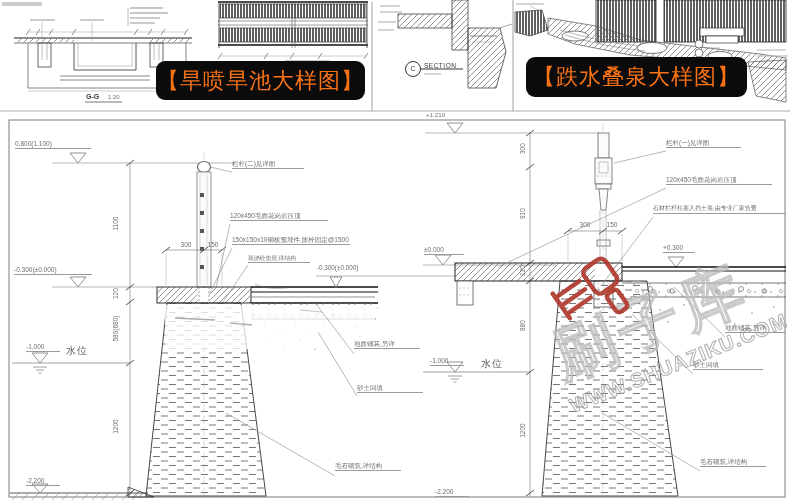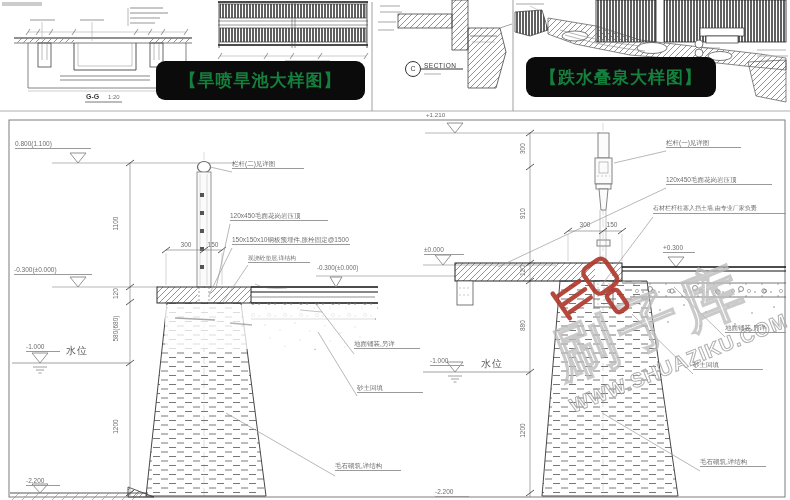--- a/index.html
+++ b/index.html
@@ -5,23 +5,23 @@
   html,body{margin:0;padding:0;background:#ffffff;}
   .stage{position:relative;width:790px;height:500px;background:#ffffff;overflow:hidden;
          font-family:"Liberation Sans",sans-serif;}
   svg.art{position:absolute;left:0;top:0;}
   .anno{position:absolute;white-space:nowrap;color:#6e6e6e;font-size:6.5px;line-height:1.1;}
   .u{border-bottom:1px solid #9a9a9a;padding-bottom:1px;}
   .dk{color:#3a3a3a;}
   .rot{transform:rotate(-90deg);transform-origin:center;text-align:center;}
   .ctr{text-align:center;}
   .cjk9{font-size:10px;color:#555;letter-spacing:1px;}
-  .pill{position:absolute;background:#0b0b0b;color:#15803d;border-radius:9px;
+  .pill{position:absolute;background:#0b0b0b;color:#f97316;border-radius:9px;
         display:flex;align-items:center;justify-content:center;
-        font-weight:bold;font-size:17px;letter-spacing:1px;}
+        font-weight:normal;font-size:22px;letter-spacing:1px;}
 </style>
 </head>
 <body>
 
 <div class="stage">
 
 <svg class="art" width="790" height="500" viewBox="0 0 790 500">
   <defs>
     <pattern id="patHatch" width="6" height="6" patternUnits="userSpaceOnUse">
       <path d="M0,6 L6,0 M-1,1 L1,-1 M5,7 L7,5" stroke="#666" stroke-width="0.7" fill="none"></path>
@@ -376,21 +376,21 @@
       <line x1="0" y1="10" x2="26" y2="10"></line>
       <line x1="0" y1="20" x2="26" y2="20"></line>
       <line x1="-3" y1="-5" x2="-3" y2="25"></line>
       <rect x="33" y="-7" width="26" height="30" rx="6"></rect>
       <rect x="39" y="27" width="13" height="22" rx="4"></rect>
     </g>
   </g>
 </svg>
 
 <div class="pill" style="left:156px;top:61px;width:209px;height:39px;">【旱喷旱池大样图】</div>
-<div class="pill" style="left:526px;top:57px;width:190px;height:40px;">【跌水叠泉大样图】</div>
+<div class="pill" style="left:526px;top:57px;width:221px;height:40px;">【跌水叠泉大样图】</div>
 
 <div class="anno dk" style="left:86px;top:93px;font-size:7px;font-weight:bold;">G-G</div>
 <div class="anno" style="left:108px;top:94px;font-size:6px;">1:20</div>
 <div class="anno dk ctr" style="left:409px;top:65px;width:8px;font-size:7px;">C</div>
 <div class="anno dk" style="left:424px;top:62px;font-size:6.5px;letter-spacing:0.5px;">SECTION</div>
 
 <div class="anno u" style="left:15px;top:140px;width:76px;">0.800(1.100)</div>
 <div class="anno u" style="left:14px;top:266px;width:78px;">-0.300(±0.000)</div>
 <div class="anno u" style="left:26px;top:343px;width:34px;">-1.000</div>
 <div class="anno cjk9" style="left:66px;top:345px;">水位</div>

